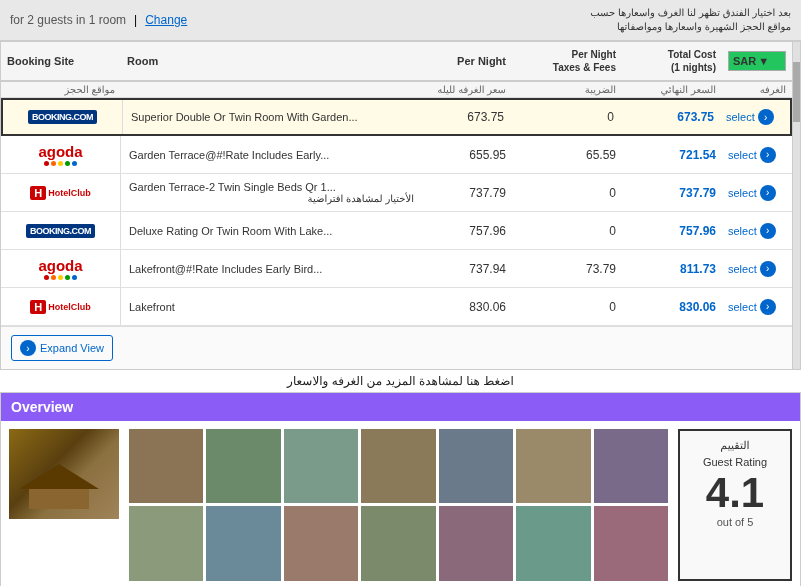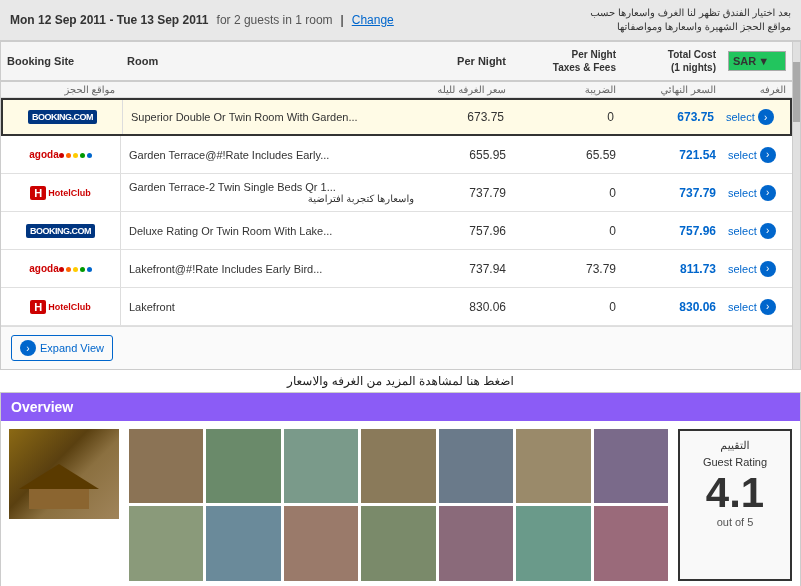--- a/index.html
+++ b/index.html
@@ -134,23 +134,23 @@
       color: white;
       font-weight: bold;
       font-size: 9px;
       padding: 2px 4px;
       border-radius: 2px;
       letter-spacing: -0.5px;
     }
     .logo-agoda {
       color: #cc0000;
       font-weight: bold;
-      font-size: 10px;
-      display: flex;
-      flex-direction: row;
+      font-size: 15px;
+      display: flex;
+      flex-direction: column;
       align-items: center;
     }
     .agoda-dots {
       display: flex;
       gap: 2px;
       margin-top: 1px;
     }
     .agoda-dot {
       width: 5px;
       height: 5px;
@@ -351,21 +351,20 @@
       width: 100%;
       height: 60px;
       background: #aaa;
       margin-top: 20px;
     }
   </style>
 </head>
 <body>
 
 <div class="top-bar">
-  <span class="dates">Mon 12 Sep 2011 - Tue 13 Sep 2011</span>
   <span class="guests">for 2 guests in 1 room</span>
   <span>|</span>
   <span class="change-link">Change</span>
   <span class="arabic-note" style="direction:rtl; text-align:right; font-size:10px; line-height:1.4;">بعد اختيار الفندق تظهر لنا الغرف واسعارها حسب<br>مواقع الحجز الشهيرة واسعارها ومواصفاتها</span>
 </div>
 
 <div class="main-container">
   <div class="table-area">
 
     <div class="table-header">
@@ -435,21 +434,21 @@
     <div class="table-row" style="position:relative;">
       <div class="booking-site-cell">
         <div class="logo-hotelclub">
           <span class="hotelclub-h">H</span>
           <span class="hotelclub-text">HotelClub</span>
         </div>
       </div>
       <div class="room-cell">
         <span>Garden Terrace-2 Twin Single Beds Qr 1...</span>
         <br>
-        <span style="font-size:10px; color:#333; direction:rtl; display:block; text-align:right;">واسعارها كتجربة افتراضية</span>
+        <span style="font-size:10px; color:#333; direction:rtl; display:block; text-align:right;">الأختيار لمشاهدة افتراضية</span>
       </div>
       <div class="price-cell">737.79</div>
       <div class="price-cell">0</div>
       <div class="total-cell">737.79</div>
       <div class="select-cell">
         <a class="select-btn">
           <span>select</span>
           <span class="circle-arrow">›</span>
         </a>
       </div>

